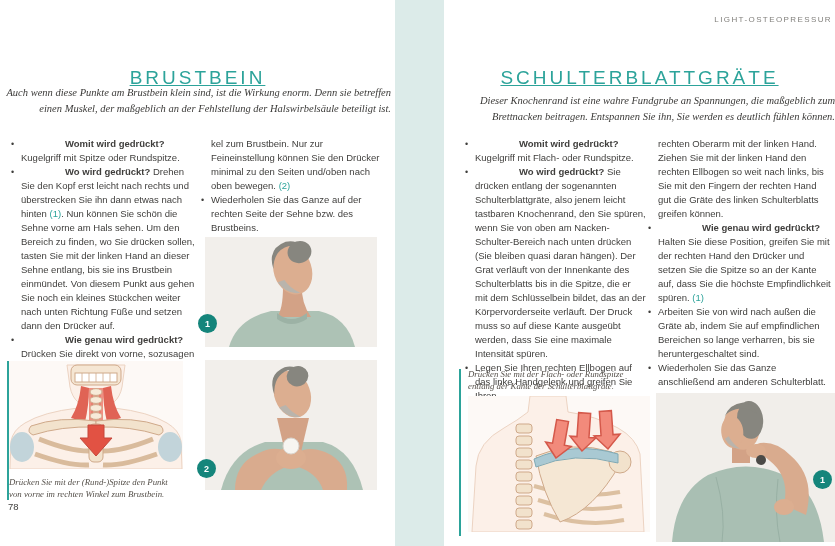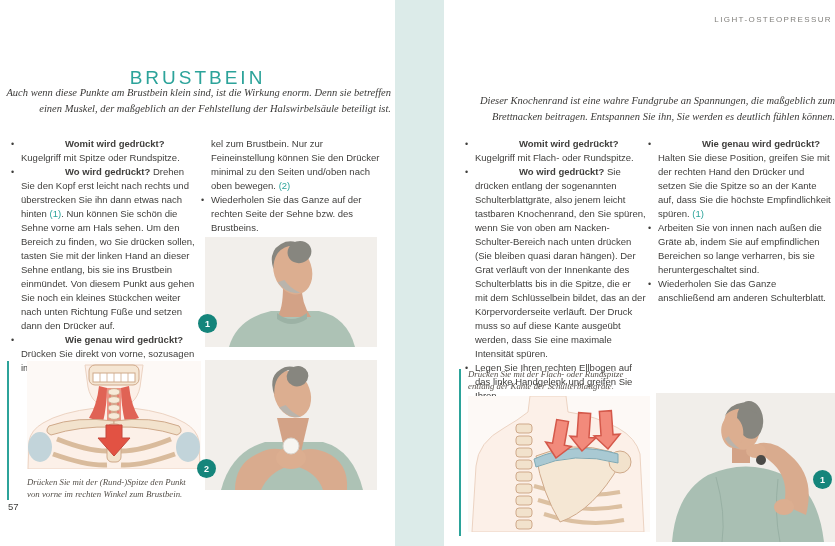--- a/index.html
+++ b/index.html
@@ -10,21 +10,21 @@
   }
   html,body{margin:0;padding:0;background:#fff;}
   .spread{position:relative;width:835px;height:546px;background:#fff;overflow:hidden;
           font-family:"Liberation Sans",sans-serif;color:#3f3e3c;}
   .gutter{position:absolute;left:395px;top:0;width:49px;height:546px;background:var(--gutter);}
   .page{position:absolute;top:0;height:543px;}
   .page-left{left:0;width:395px;}
   .page-right{left:444px;width:391px;}
   .running-header{position:absolute;top:15px;right:3px;font-size:8px;letter-spacing:1.4px;color:#807f7b;}
   .title{position:absolute;top:54px;left:0;right:0;text-align:center;color:var(--accent);
-         font-size:19px;letter-spacing:3px;font-weight:400;}
+         font-size:19px;letter-spacing:3px;font-weight:400;text-decoration:underline;}
   .intro{position:absolute;top:85px;font-family:"Liberation Serif",serif;font-style:italic;
          font-size:10.5px;line-height:15.5px;text-align:right;color:#3b3a38;margin:0;}
   .page-left .intro{left:6px;right:4px;}
   .page-right .intro{left:12px;right:0;margin-top:8px;}
   .col{position:absolute;top:137px;font-size:9.5px;line-height:14px;overflow-wrap:break-word;}
   .pl-col1{left:11px;width:185px;}
   .pl-col2{left:201px;width:187px;}
   .pr-col1{left:21px;width:181px;}
   .pr-col2{left:204px;width:184px;}
   ul.bullets{list-style:none;margin:0;padding:0;}
@@ -38,21 +38,21 @@
   .photo svg{display:block;}
   .pl-photo1{left:205px;top:237px;width:172px;height:110px;}
   .pl-photo2{left:205px;top:360px;width:172px;height:130px;}
   .pr-photo1{left:212px;top:393px;width:179px;height:149px;}
   .badge{position:absolute;width:19px;height:19px;border-radius:50%;background:var(--badge);
          color:#fff;font-size:9px;font-weight:bold;display:flex;align-items:center;justify-content:center;z-index:5;}
   .pl-badge1{left:198px;top:314px;}
   .pl-badge2{left:197px;top:459px;}
   .pr-badge1{left:369px;top:470px;}
   figure.anatomy{margin:0;position:absolute;border-left:2px solid var(--accent);}
-  .pl-fig{left:7px;top:361px;width:186px;padding-left:18px;box-sizing:border-box;}
+  .pl-fig{left:7px;top:361px;width:186px;padding-left:0;box-sizing:border-box;}
   .pr-fig{left:15px;top:369px;width:194px;padding-left:7px;box-sizing:border-box;}
   figcaption.caption{font-family:"Liberation Serif",serif;font-style:italic;font-size:8.8px;
          line-height:11.5px;color:#55504a;}
   .pl-fig figcaption{margin-top:4px;width:162px;}
   .pr-fig figcaption{margin-bottom:4px;width:178px;}
   .page-num{position:absolute;left:8px;top:501px;font-size:9.5px;color:#3f3e3c;}
 </style>
 </head>
 <body>
 
@@ -155,53 +155,55 @@
             <path d="M144,78 Q114,90 94,90"></path>
           <path d="M26,93 Q60,105 80,104"></path>
             <path d="M148,93 Q114,105 94,104"></path>
         </g>
         <rect x="80" y="63" width="14" height="38" rx="5" fill="#f2e2cc" stroke="#cfa98a"></rect>
         <path d="M79,64 L95,64 L95,77 L103,77 L87,95 L71,77 L79,77 Z" fill="#e25243" stroke="#c4473a"></path>
       </svg>
       <figcaption class="caption">Drücken Sie mit der (Rund-)Spitze den Punkt von vorne im rechten Winkel zum Brustbein.</figcaption>
     </figure>
 
-    <div class="page-num">57</div>
+    <div class="page-num">78</div>
   </section>
 
   <section class="page page-right">
     <div class="running-header">LIGHT-OSTEOPRESSUR</div>
+    <h1 class="title">SCHULTERBLATTGRÄTE</h1>
     <p class="intro">Dieser Knochenrand ist eine wahre Fundgrube an Spannungen, die maßgeblich zum Brettnacken beitragen. Entspannen Sie ihn, Sie werden es deutlich fühlen können.</p>
 
     <div class="col pr-col1">
       <ul class="bullets">
         <li class="bullet">
             <span class="dot">•</span>
             <span class="btext"><b class="lead">Womit wird gedrückt? </b><span>Kugelgriff mit Flach- oder Rundspitze.</span></span>
           </li>
         <li class="bullet">
             <span class="dot">•</span>
             <span class="btext"><b class="lead">Wo wird gedrückt? </b><span>Sie drücken entlang der sogenannten Schulterblattgräte, also jenem leicht tastbaren Knochenrand, den Sie spüren, wenn Sie von oben am Nacken-Schulter-Bereich nach unten drücken (Sie bleiben quasi daran hängen). Der Grat verläuft von der Innenkante des Schulterblatts bis in die Spitze, die er mit dem Schlüsselbein bildet, das an der Körpervorderseite verläuft. Der Druck muss so auf diese Kante ausgeübt werden, dass Sie eine maximale Intensität spüren.</span></span>
           </li>
         <li class="bullet">
             <span class="dot">•</span>
             <span class="btext"><span>Legen Sie Ihren rechten Ellbogen auf das linke Handgelenk und greifen Sie Ihren</span></span>
           </li>
       </ul>
     </div>
 
     <div class="col pr-col2">
+      <p class="cont"><span>rechten Oberarm mit der linken Hand. Ziehen Sie mit der linken Hand den rechten Ellbogen so weit nach links, bis Sie mit den Fingern der rechten Hand gut die Gräte des linken Schulterblatts greifen können.</span></p>
       <ul class="bullets">
         <li class="bullet">
             <span class="dot">•</span>
             <span class="btext"><b class="lead">Wie genau wird gedrückt? </b><span>Halten Sie diese Position, greifen Sie mit der rechten Hand den Drücker und setzen Sie die Spitze so an der Kante auf, dass Sie die höchste Empfindlichkeit spüren. </span><span class="ref">(1)</span></span>
           </li>
         <li class="bullet">
             <span class="dot">•</span>
-            <span class="btext"><span>Arbeiten Sie von innen nach außen die Gräte ab, indem Sie auf empfindlichen Bereichen so lange verharren, bis sie heruntergeschaltet sind.</span></span>
+            <span class="btext"><span>Arbeiten Sie von wird nach außen die Gräte ab, indem Sie auf empfindlichen Bereichen so lange verharren, bis sie heruntergeschaltet sind.</span></span>
           </li>
         <li class="bullet">
             <span class="dot">•</span>
             <span class="btext"><span>Wiederholen Sie das Ganze anschließend am anderen Schulterblatt.</span></span>
           </li>
       </ul>
     </div>
 
     <figure class="anatomy pr-fig">
       <figcaption class="caption">Drücken Sie mit der Flach- oder Rundspitze entlang der Kante der Schulterblattgräte.</figcaption>

